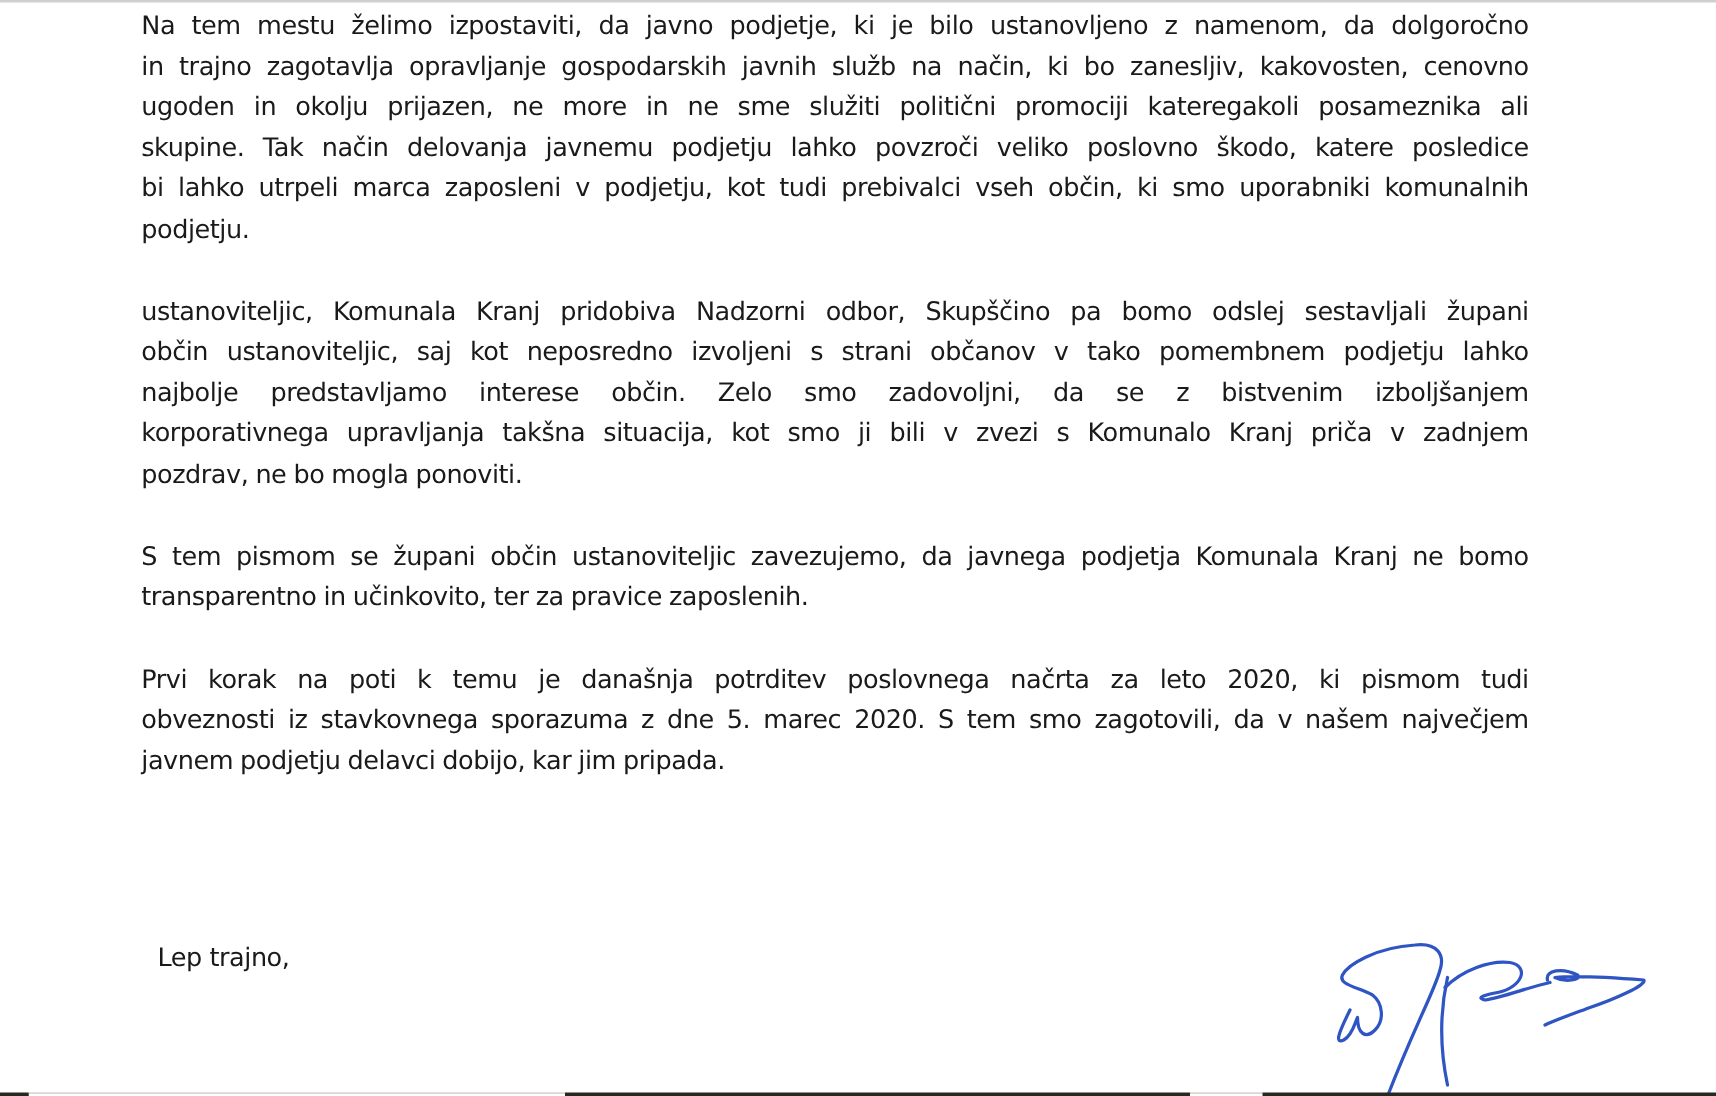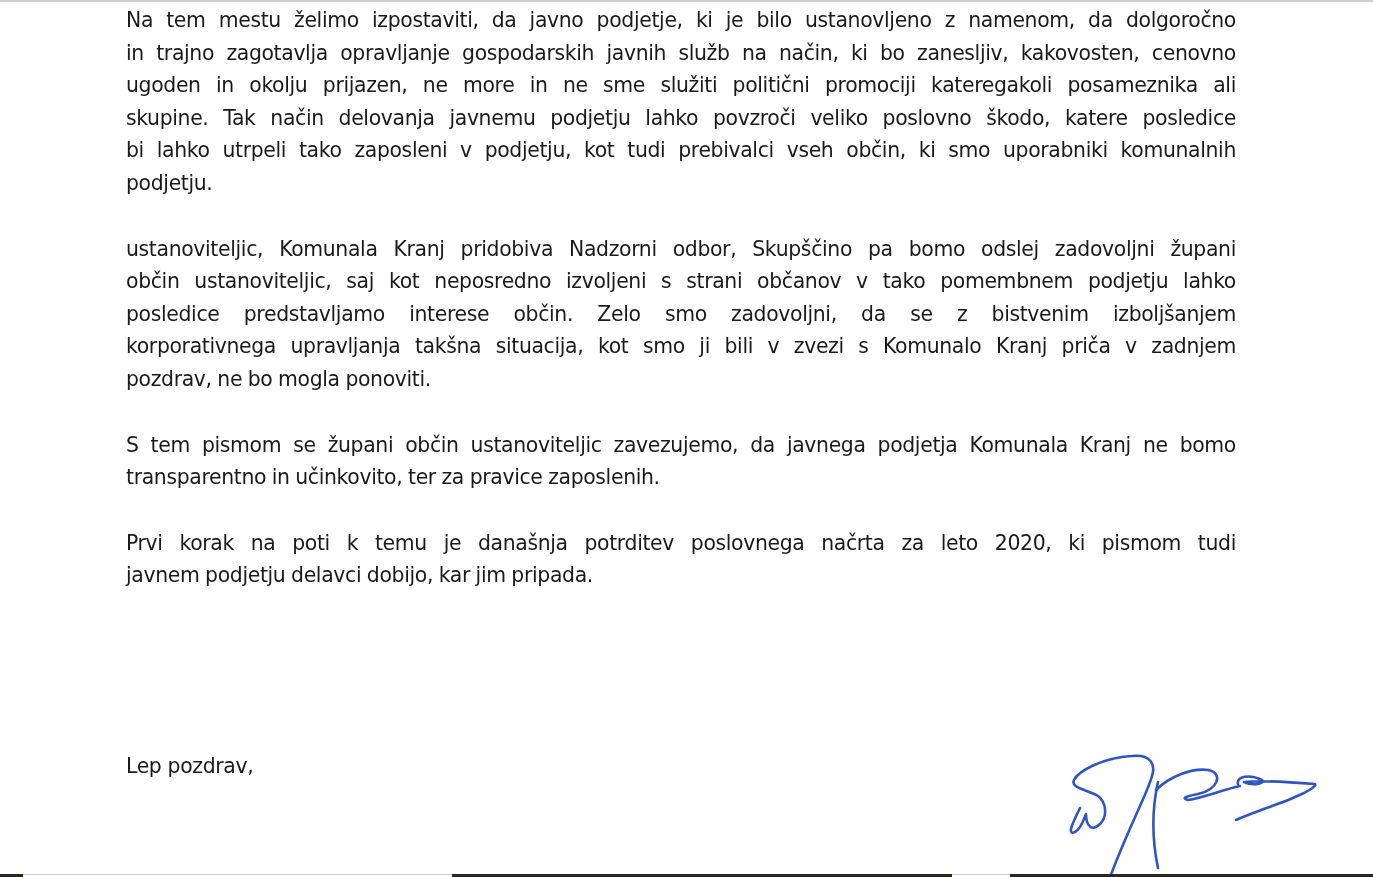--- a/index.html
+++ b/index.html
@@ -16,21 +16,21 @@
     color: #1a1a1a;
   }
   .top-rule {
     position: absolute;
     left: 0; top: 0;
     width: 1373px; height: 2px;
     background: #cfcfcf;
   }
   .page {
     position: absolute;
-    left: 126px;
+    left: 113px;
     top: 4px;
     width: 1110px;
   }
   .para {
     margin: 0 0 33px 0;
     font-size: 20.4px;
     line-height: 32.6px;
     text-align: justify;
     letter-spacing: -0.35px;
     word-spacing: -0.5px;
@@ -73,41 +73,42 @@
 <body>
 
 <div class="top-rule"></div>
 
 <div class="page">
   <p class="para">
     <span class="line">Na tem mestu želimo izpostaviti, da javno podjetje, ki je bilo ustanovljeno z namenom, da dolgoročno</span>
     <span class="line">in trajno zagotavlja opravljanje gospodarskih javnih služb na način, ki bo zanesljiv, kakovosten, cenovno</span>
     <span class="line">ugoden in okolju prijazen, ne more in ne sme služiti politični promociji kateregakoli posameznika ali</span>
     <span class="line">skupine. Tak način delovanja javnemu podjetju lahko povzroči veliko poslovno škodo, katere posledice</span>
-    <span class="line">bi lahko utrpeli tako zaposleni v podjetju, kot tudi prebivalci vseh občin, ki smo uporabniki komunalnih</span>
+    <span class="line">bi lahko utrpeli marca zaposleni v podjetju, kot tudi prebivalci vseh občin, ki smo uporabniki komunalnih</span>
     <span class="line last">podjetju.</span>
   </p>
   <p class="para">
-    <span class="line">ustanoviteljic, Komunala Kranj pridobiva Nadzorni odbor, Skupščino pa bomo odslej zadovoljni župani</span>
+    <span class="line">ustanoviteljic, Komunala Kranj pridobiva Nadzorni odbor, Skupščino pa bomo odslej sestavljali župani</span>
     <span class="line">občin ustanoviteljic, saj kot neposredno izvoljeni s strani občanov v tako pomembnem podjetju lahko</span>
-    <span class="line">posledice predstavljamo interese občin. Zelo smo zadovoljni, da se z bistvenim izboljšanjem</span>
+    <span class="line">najbolje predstavljamo interese občin. Zelo smo zadovoljni, da se z bistvenim izboljšanjem</span>
     <span class="line">korporativnega upravljanja takšna situacija, kot smo ji bili v zvezi s Komunalo Kranj priča v zadnjem</span>
     <span class="line last">pozdrav, ne bo mogla ponoviti.</span>
   </p>
   <p class="para">
     <span class="line">S tem pismom se župani občin ustanoviteljic zavezujemo, da javnega podjetja Komunala Kranj ne bomo</span>
     <span class="line last">transparentno in učinkovito, ter za pravice zaposlenih.</span>
   </p>
   <p class="para">
     <span class="line">Prvi korak na poti k temu je današnja potrditev poslovnega načrta za leto 2020, ki pismom tudi</span>
+    <span class="line">obveznosti iz stavkovnega sporazuma z dne 5. marec 2020. S tem smo zagotovili, da v našem največjem</span>
     <span class="line last">javnem podjetju delavci dobijo, kar jim pripada.</span>
   </p>
 </div>
 
-<div class="closing">Lep pozdrav,</div>
+<div class="closing">Lep trajno,</div>
 
 <svg class="signature" viewBox="0 0 300 137" fill="none" stroke="#2f55c4" stroke-width="2.6" stroke-linecap="round" stroke-linejoin="round">
 
   <path d="M40 68 C 30 88, 28 95, 35 92 C 42 88, 44 78, 46 74 C 46 86, 52 92, 60 84 C 68 76, 66 62, 58 56 C 48 50, 30 48, 34 40 C 38 32, 60 18, 92 16 C 110 14, 116 24, 112 36 C 108 52, 92 80, 70 137"></path>
 
   <path d="M118 42 C 114 60, 110 90, 118 128"></path>
 
   <path d="M116 50 C 130 36, 152 28, 168 30 C 184 33, 178 50, 158 54 C 148 56, 140 58, 148 60 C 162 58, 182 50, 200 46"></path>
 
   <path d="M198 44 C 196 36, 210 34, 222 40 C 226 44, 212 46, 204 42 C 222 40, 250 42, 275 44 C 278 48, 250 60, 232 66 C 216 72, 204 76, 196 80"></path>

